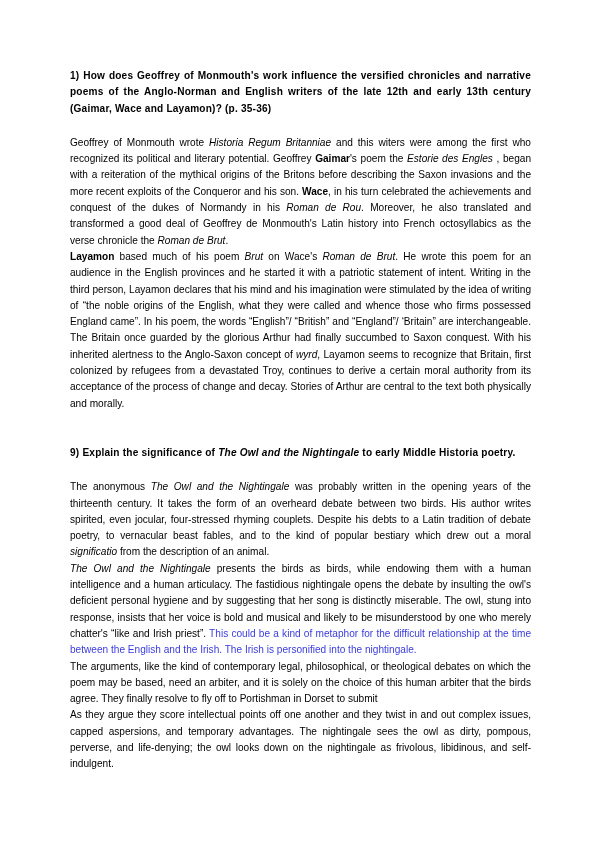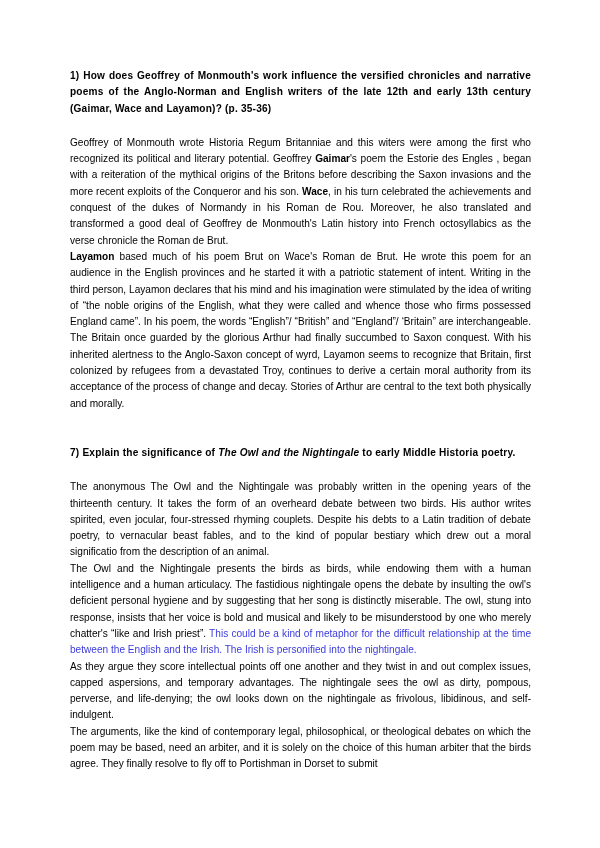--- a/index.html
+++ b/index.html
@@ -39,21 +39,21 @@
     font-style: italic;
   }
   .para {
     font-size: 10.1px;
     font-weight: normal;
     line-height: 16.3px;
     text-align: justify;
     text-justify: inter-word;
     margin: 0;
   }
-  .para .it { }
+  .para .it { font-style: italic; }
   .para .bd { font-weight: bold; margin-top: 36px; }
   .blue { color: #3b3bdd; }
   .gap-after-h1 { height: 18px; }
   .gap-block { height: 33px; }
   .gap-small { height: 18px; }
 </style>
 </head>
 <body>
 
 <div class="page">
@@ -62,26 +62,26 @@
     <p class="qheading"><span>1) How does Geoffrey of Monmouth's work influence the versified chronicles and narrative poems of the Anglo-Norman and English writers of the late 12th and early 13th century (Gaimar, Wace and Layamon)? (p. 35-36)</span></p>
 
     <div class="gap-after-h1"></div>
 
     <p class="para"><span>Geoffrey of Monmouth wrote </span><span class="it">Historia Regum Britanniae</span><span> and this witers were among the first who recognized its political and literary potential. Geoffrey </span><span class="bd">Gaimar</span><span>'s poem the </span><span class="it">Estorie des Engles</span><span> , began with a reiteration of the mythical origins of the Britons before describing the Saxon invasions and the more recent exploits of the Conqueror and his son. </span><span class="bd">Wace</span><span>, in his turn celebrated the achievements and conquest of the dukes of Normandy in his </span><span class="it">Roman de Rou</span><span>. Moreover, he also translated and transformed a good deal of Geoffrey de Monmouth's Latin history into French octosyllabics as the verse chronicle the </span><span class="it">Roman de Brut</span><span>.</span></p>
 
     <p class="para"><span class="bd">Layamon</span><span> based much of his poem </span><span class="it">Brut</span><span> on Wace's </span><span class="it">Roman de Brut</span><span>. He wrote this poem for an audience in the English provinces and he started it with a patriotic statement of intent. Writing in the third person, Layamon declares that his mind and his imagination were stimulated  by the idea of writing of “the noble origins of the English, what they were called and whence those who firms possessed England came”. In his poem, the words “English”/ “British” and “England”/ ‘Britain” are interchangeable. The Britain once guarded by the glorious Arthur had finally succumbed to Saxon conquest. With his inherited alertness to the Anglo-Saxon concept of </span><span class="it">wyrd</span><span>, Layamon seems to recognize that Britain, first colonized by refugees from a devastated Troy, continues to derive a certain moral authority from its acceptance of the process of change and decay. Stories of Arthur are central to the text both physically and morally.</span></p>
 
     <div class="gap-block"></div>
 
-    <p class="qheading"><span>7) Explain the significance of </span><span class="ttl">The Owl and the Nightingale</span><span> to early Middle Historia poetry.</span></p>
+    <p class="qheading"><span>9) Explain the significance of </span><span class="ttl">The Owl and the Nightingale</span><span> to early Middle Historia poetry.</span></p>
 
     <div class="gap-small"></div>
 
     <p class="para"><span>The anonymous </span><span class="it">The Owl and the Nightingale</span><span> was probably written in the opening years of the thirteenth century. It takes the form of an overheard debate between two birds. His author writes spirited, even jocular, four-stressed rhyming couplets. Despite his debts to a Latin tradition of debate poetry, to vernacular beast fables, and to the kind of popular bestiary which drew out a moral </span><span class="it">significatio</span><span> from the description of an animal.</span></p>
 
     <p class="para"><span class="it">The Owl and the Nightingale</span><span> presents the birds as birds, while endowing them with a human intelligence and a human articulacy. The fastidious nightingale opens the debate by insulting the owl's deficient personal hygiene and by suggesting that her song is distinctly miserable. The owl, stung into response, insists that her voice is bold and musical and likely to be misunderstood by one who merely chatter's “like and Irish priest”. </span><span class="blue">This could be a kind of metaphor for the difficult relationship at the time between the English and the Irish. The Irish is personified into the nightingale.</span></p>
 
+    <p class="para"><span>The arguments, like the kind of contemporary legal, philosophical, or theological debates on which the poem may be based, need an arbiter, and it is solely on the choice of this human arbiter that the birds agree. They finally resolve to fly off to Portishman in Dorset to submit</span></p>
+
     <p class="para"><span>As they argue they score intellectual points off one another and they twist in and out complex issues, capped aspersions, and temporary advantages. The nightingale sees the owl as dirty, pompous, perverse, and life-denying; the owl looks down on the nightingale as frivolous, libidinous, and self-indulgent.</span></p>
-
-    <p class="para"><span>The arguments, like the kind of contemporary legal, philosophical, or theological debates on which the poem may be based, need an arbiter, and it is solely on the choice of this human arbiter that the birds agree. They finally resolve to fly off to Portishman in Dorset to submit</span></p>
 
   </div>
 </div>
 
 </body></html>

